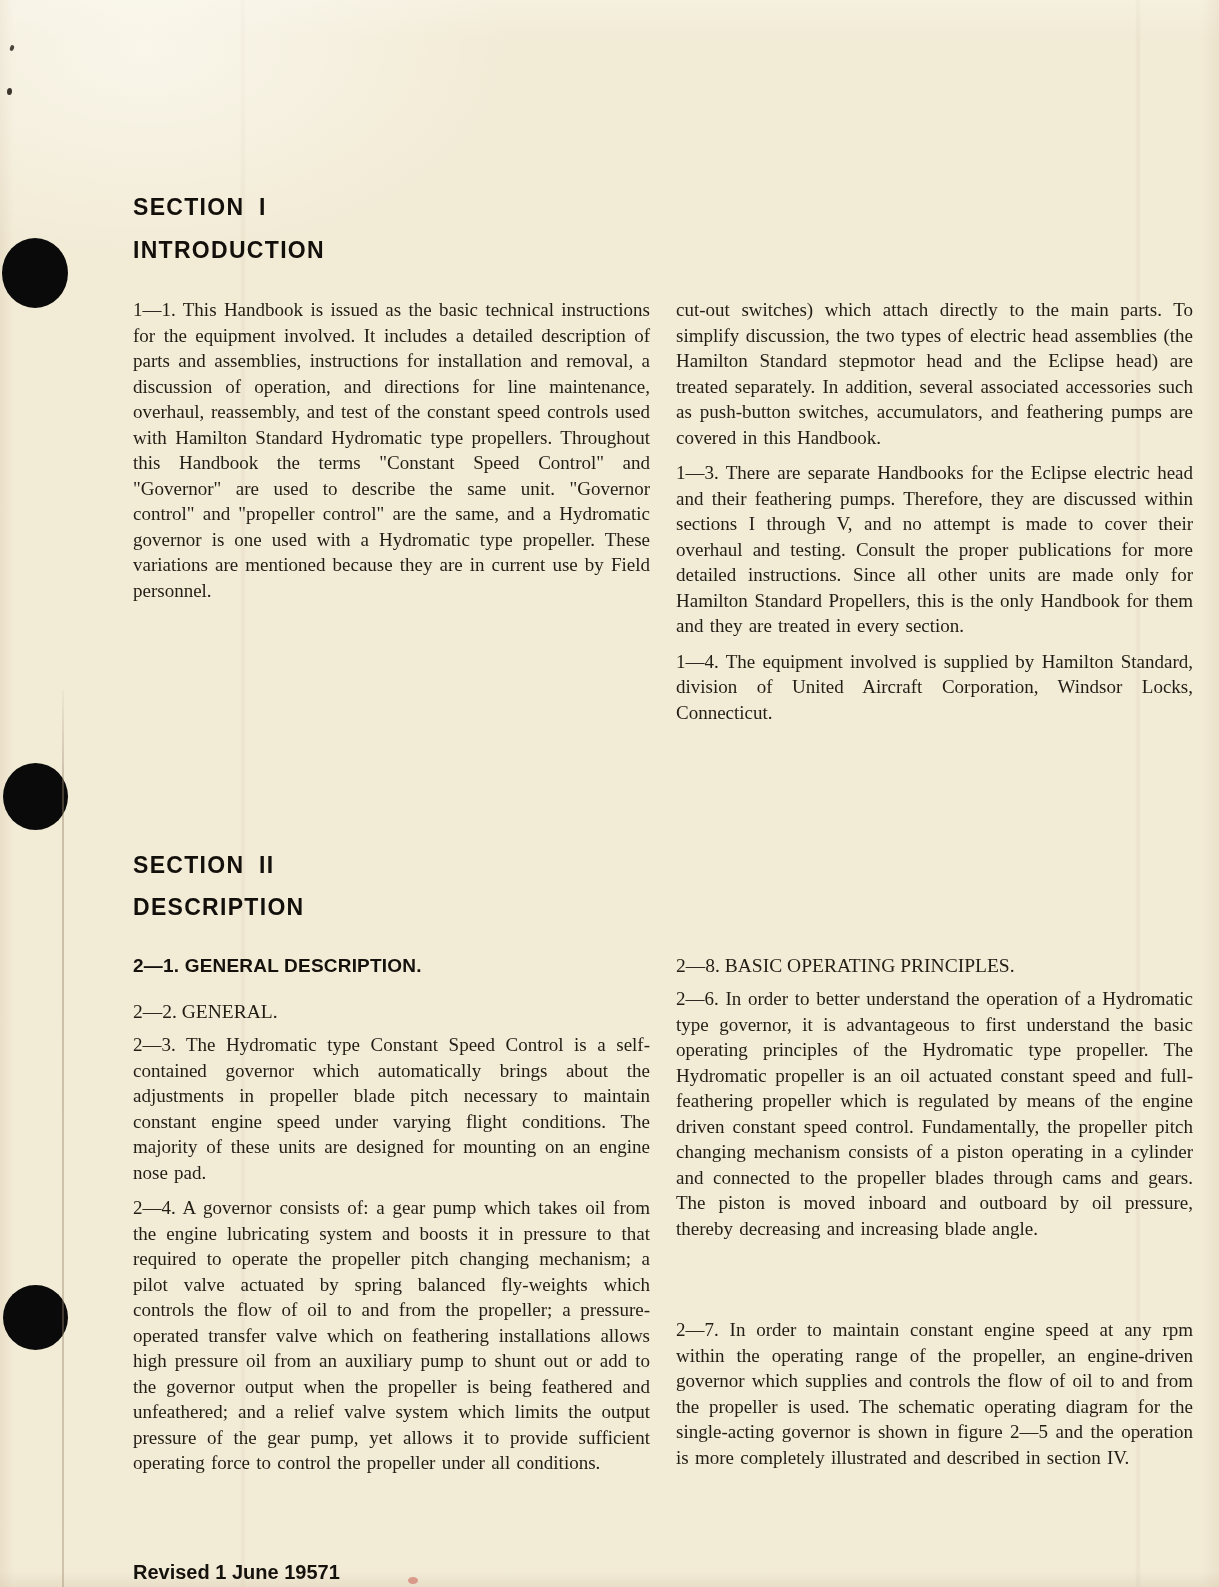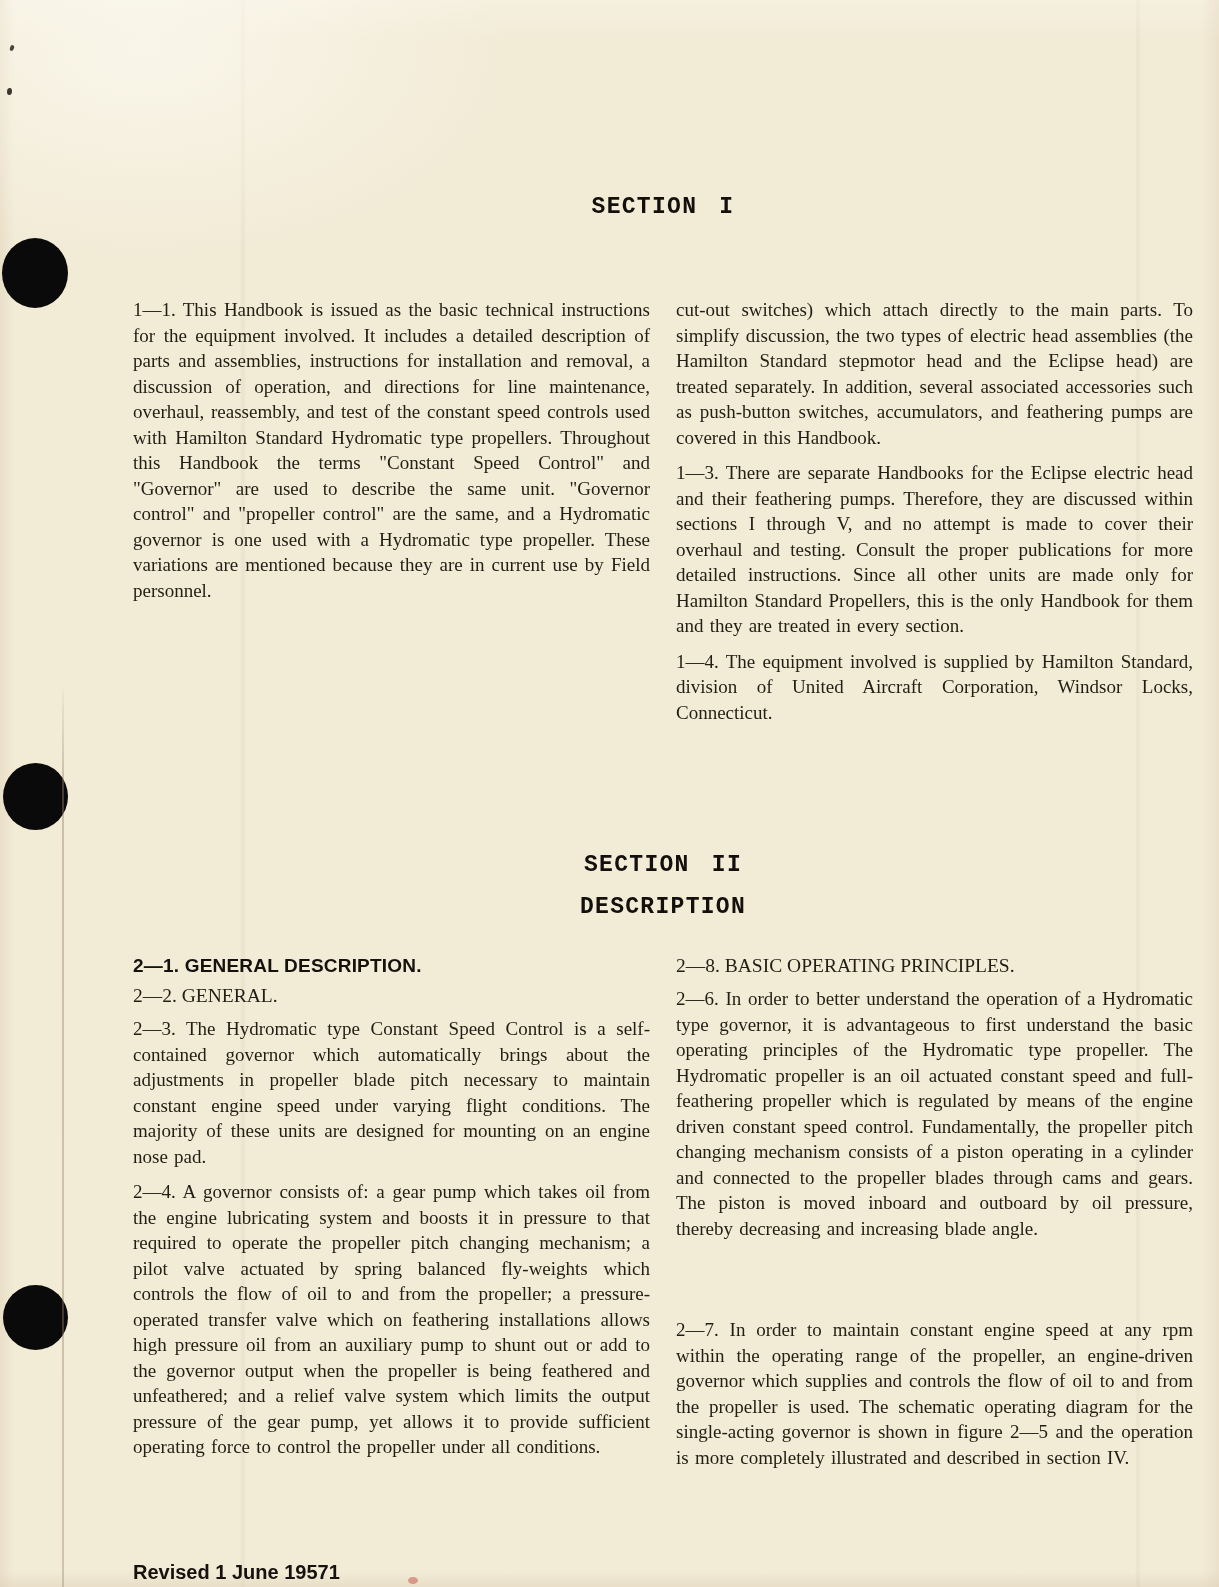--- a/index.html
+++ b/index.html
@@ -55,22 +55,21 @@
     font-weight: bold; font-size: 20px;
     color: #15120e;
   }
   .doc-number { position: absolute; left: 0; right: 0; text-align: center; letter-spacing: 0.6px; }
   .section-range { position: absolute; right: 0; letter-spacing: 0.4px; }
 
   
   .sec-title {
     position: absolute;
     left: 133px; width: 1060px;
-    text-align: center;
-    font-family: Liberation Mono, monospace;
+    font-family: Liberation Sans, sans-serif;
     font-weight: bold;
     font-size: 23px;
     letter-spacing: 1.3px;
     word-spacing: 7px;
     color: #13100c;
   }
   .s1-title { top: 194px; }
   .s1-sub   { top: 237px; }
   .s2-title { top: 852px; }
   .s2-sub   { top: 894px; }
@@ -90,21 +89,21 @@
     margin: 0 0 10px 0;
     font-family: "Liberation Serif", serif;
     font-size: 19px;
     line-height: 25.5px;
     text-align: justify;
     text-align-last: left;
     word-spacing: 1.5px;
     color: #221d15;
   }
   .head-sans {
-    margin: 0 0 4px 0;
+    margin: 0 0 20px 0;
     font-family: "Liberation Sans", sans-serif;
     font-weight: bold;
     font-size: 19px;
     line-height: 26px;
     letter-spacing: 0.2px;
     color: #15120e;
   }
   .head-serif {
     margin: 0 0 7px 0;
     font-family: "Liberation Serif", serif;
@@ -136,20 +135,21 @@
   <div class="hole hole-2"></div>
   <div class="hole hole-3"></div>
 
   <div class="crease"></div>
   <div class="speck speck-1"></div>
   <div class="speck speck-2"></div>
   <div class="speck speck-red"></div>
 
 
   <div class="sec-title s1-title">SECTION I</div>
+  <div class="sec-title s1-sub">INTRODUCTION</div>
 
   <div class="cols s1-cols">
     <div class="col">
       <p class="body">1—1. This Handbook is issued as the basic technical instructions for the equipment involved. It includes a detailed description of parts and assemblies, instructions for installation and removal, a discussion of operation, and directions for line maintenance, overhaul, reassembly, and test of the constant speed controls used with Hamilton Standard Hydromatic type propellers. Throughout this Handbook the terms "Constant Speed Control" and "Governor" are used to describe the same unit. "Governor control" and "propeller control" are the same, and a Hydromatic governor is one used with a Hydromatic type propeller. These variations are mentioned because they are in current use by Field personnel.</p>
     </div>
     <div class="col">
       <p class="body">cut-out switches) which attach directly to the main parts. To simplify discussion, the two types of electric head assemblies (the Hamilton Standard stepmotor head and the Eclipse head) are treated separately. In addition, several associated accessories such as push-button switches, accumulators, and feathering pumps are covered in this Handbook.</p>
       <p class="body">1—3. There are separate Handbooks for the Eclipse electric head and their feathering pumps. Therefore, they are discussed within sections I through V, and no attempt is made to cover their overhaul and testing. Consult the proper publications for more detailed instructions. Since all other units are made only for Hamilton Standard Propellers, this is the only Handbook for them and they are treated in every section.</p>
       <p class="body">1—4. The equipment involved is supplied by Hamilton Standard, division of United Aircraft Corporation, Windsor Locks, Connecticut.</p>
     </div>

